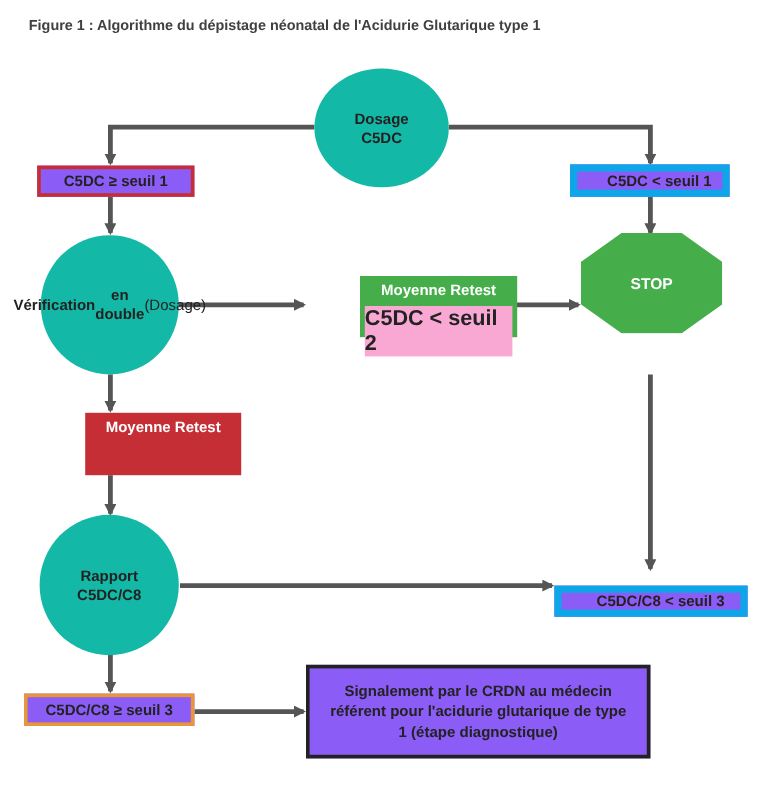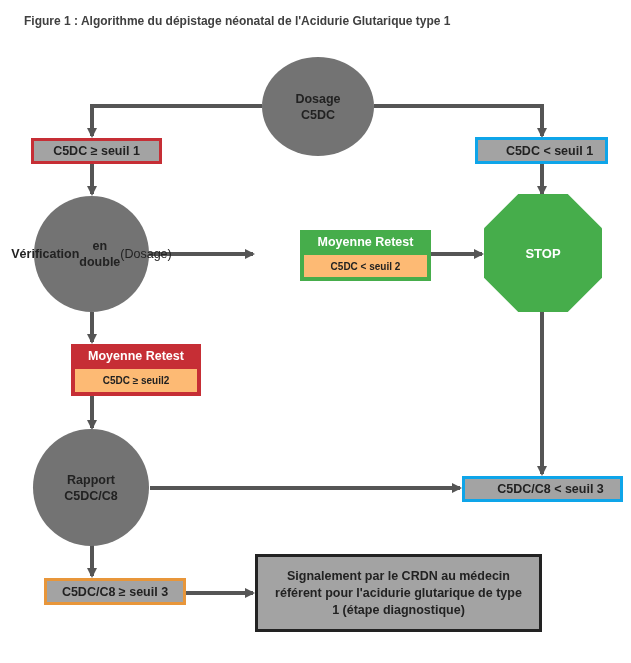--- a/index.html
+++ b/index.html
@@ -2,34 +2,34 @@
 <html><head>
 <meta charset="utf-8">
 <style>
   html, body { margin: 0; padding: 0; background: #ffffff; }
   body { width: 631px; height: 663px; position: relative; overflow: hidden;
          font-family: "Liberation Sans", "DejaVu Sans", sans-serif; color: #1e1e1e; }
   .title { position: absolute; left: 24px; top: 14px; font-size: 12px; font-weight: bold; color: #404040; }
   svg.connectors { position: absolute; left: 0; top: 0; }
   .node { position: absolute; box-sizing: border-box; display: flex; align-items: center;
           justify-content: center; text-align: center; font-weight: bold; }
-  .circle { border-radius: 50%; background: #737373; font-size: 12.5px; line-height: 16px; color: #222; }
+  .circle { border-radius: 50%; background: #14b8a6; font-size: 12.5px; line-height: 16px; color: #222; }
   .circle .light { font-weight: normal; }
-  .box { background: #a3a3a3; font-size: 12.5px; color: #222; }
+  .box { background: #8b5cf6; font-size: 12.5px; color: #222; }
   .box.red { border: 3px solid #c62e35; }
-  .box.green { border: 3px solid #0ea5e9; padding-left: 16px; }
+  .box.green { border: 6px solid #0ea5e9; padding-left: 16px; }
   .box.orange { border: 3px solid #e8963a; }
   .box.black { border: 3px solid #222; font-size: 12.5px; line-height: 17px; }
   .split { position: absolute; box-sizing: border-box; display: flex; flex-direction: column; margin-left: 46px; }
   .split.green { background: #46ad4b; }
   .split.red { background: #c62e35; }
   .split .hdr { color: #fff; font-weight: bold; font-size: 12.5px; text-align: center; height: 25px; line-height: 25px; }
-  .split .body { background: #fdba74; margin: 0 4px 4px 4px; flex: 1; display: flex; align-items: center;
-                 justify-content: center; font-weight: bold; font-size: 10px; color: #222; }
-  .stop { position: absolute; left: 484px; top: 194px; width: 118px; height: 118px; background: #46ad4b;
+  .split .body { background: #f9a8d4; margin: 0 4px 4px 4px; flex: 1; display: flex; align-items: center;
+                 justify-content: center; font-weight: bold; font-size: 18px; color: #222; }
+  .stop { position: absolute; left: 484px; top: 194px; width: 118px; height: 84px; background: #46ad4b;
           clip-path: polygon(29% 0, 71% 0, 100% 29%, 100% 71%, 71% 100%, 29% 100%, 0 71%, 0 29%);
           display: flex; align-items: center; justify-content: center; color: #fff; font-weight: bold; font-size: 13px; }
 </style>
 </head>
 <body>
 
 <div class="title">Figure 1 : Algorithme du dépistage néonatal de l'Acidurie Glutarique type 1</div>
 
 <svg class="connectors" width="631" height="663">
   <defs>
@@ -82,25 +82,24 @@
 
 <div class="split green" style="left:254px; top:230px; width:131px; height:51px;">
   <div class="hdr">Moyenne Retest</div>
   <div class="body">C5DC &lt; seuil 2</div>
 </div>
 
 <div class="stop">STOP</div>
 
 <div class="split red" style="left:25px; top:344px; width:130px; height:52px;">
   <div class="hdr">Moyenne Retest</div>
-  <div class="body">C5DC ≥ seuil2</div>
 </div>
 
 <div class="node circle" style="left:33px; top:429px; width:116px; height:117px; flex-direction:column;">
   <span>Rapport</span>
   <span>C5DC/C8</span>
 </div>
 
-<div class="node box green" style="left:462px; top:476px; width:161px; height:26px;">C5DC/C8 &lt; seuil 3</div>
+<div class="node box green" style="left:462px; top:488px; width:161px; height:26px;">C5DC/C8 &lt; seuil 3</div>
 
-<div class="node box orange" style="left:20px; top:578px; width:142px; height:27px;margin-left:24px;">C5DC/C8 ≥ seuil 3</div>
+<div class="node box orange" style="left:20px; top:578px; width:142px; height:27px;">C5DC/C8 ≥ seuil 3</div>
 
 <div class="node box black" style="left:255px; top:554px; width:287px; height:78px; padding:0 14px;">Signalement par le CRDN au médecin référent pour l'acidurie glutarique de type 1 (étape diagnostique)</div>
 
 </body></html>

